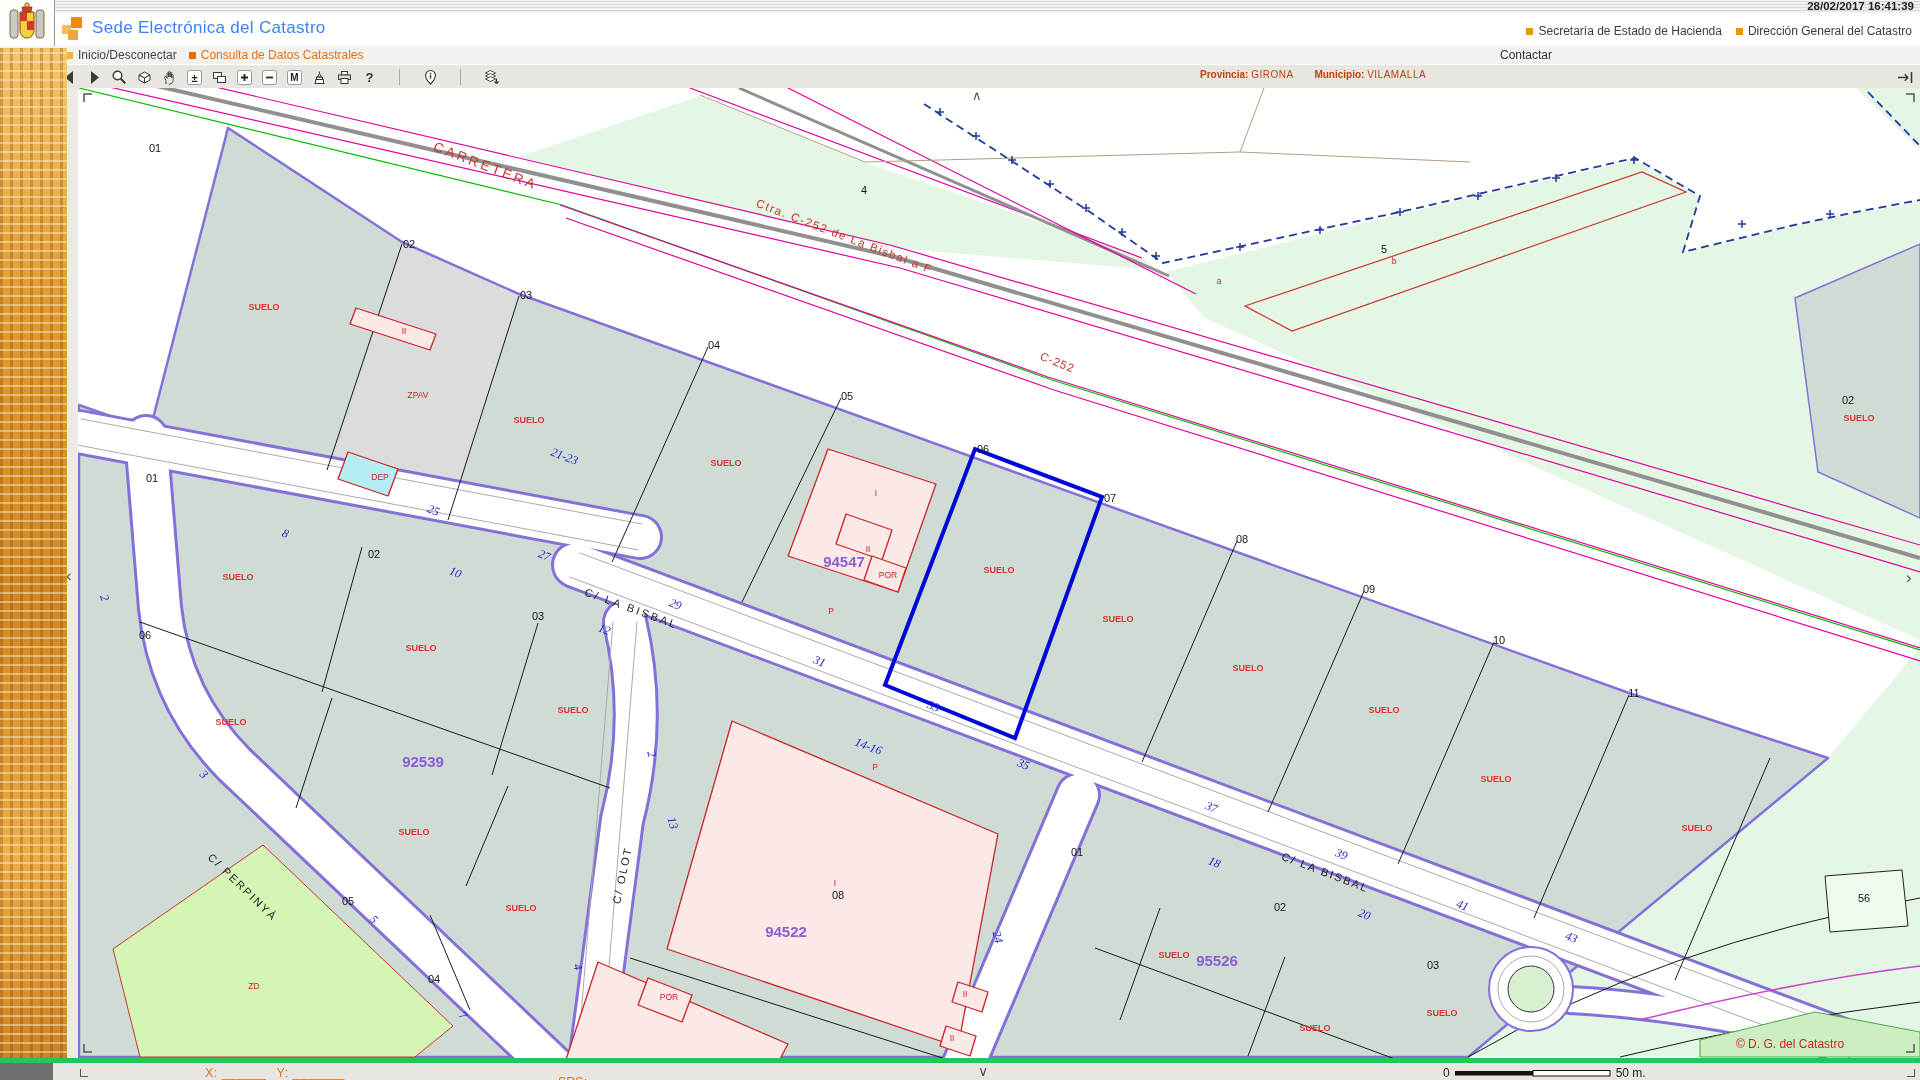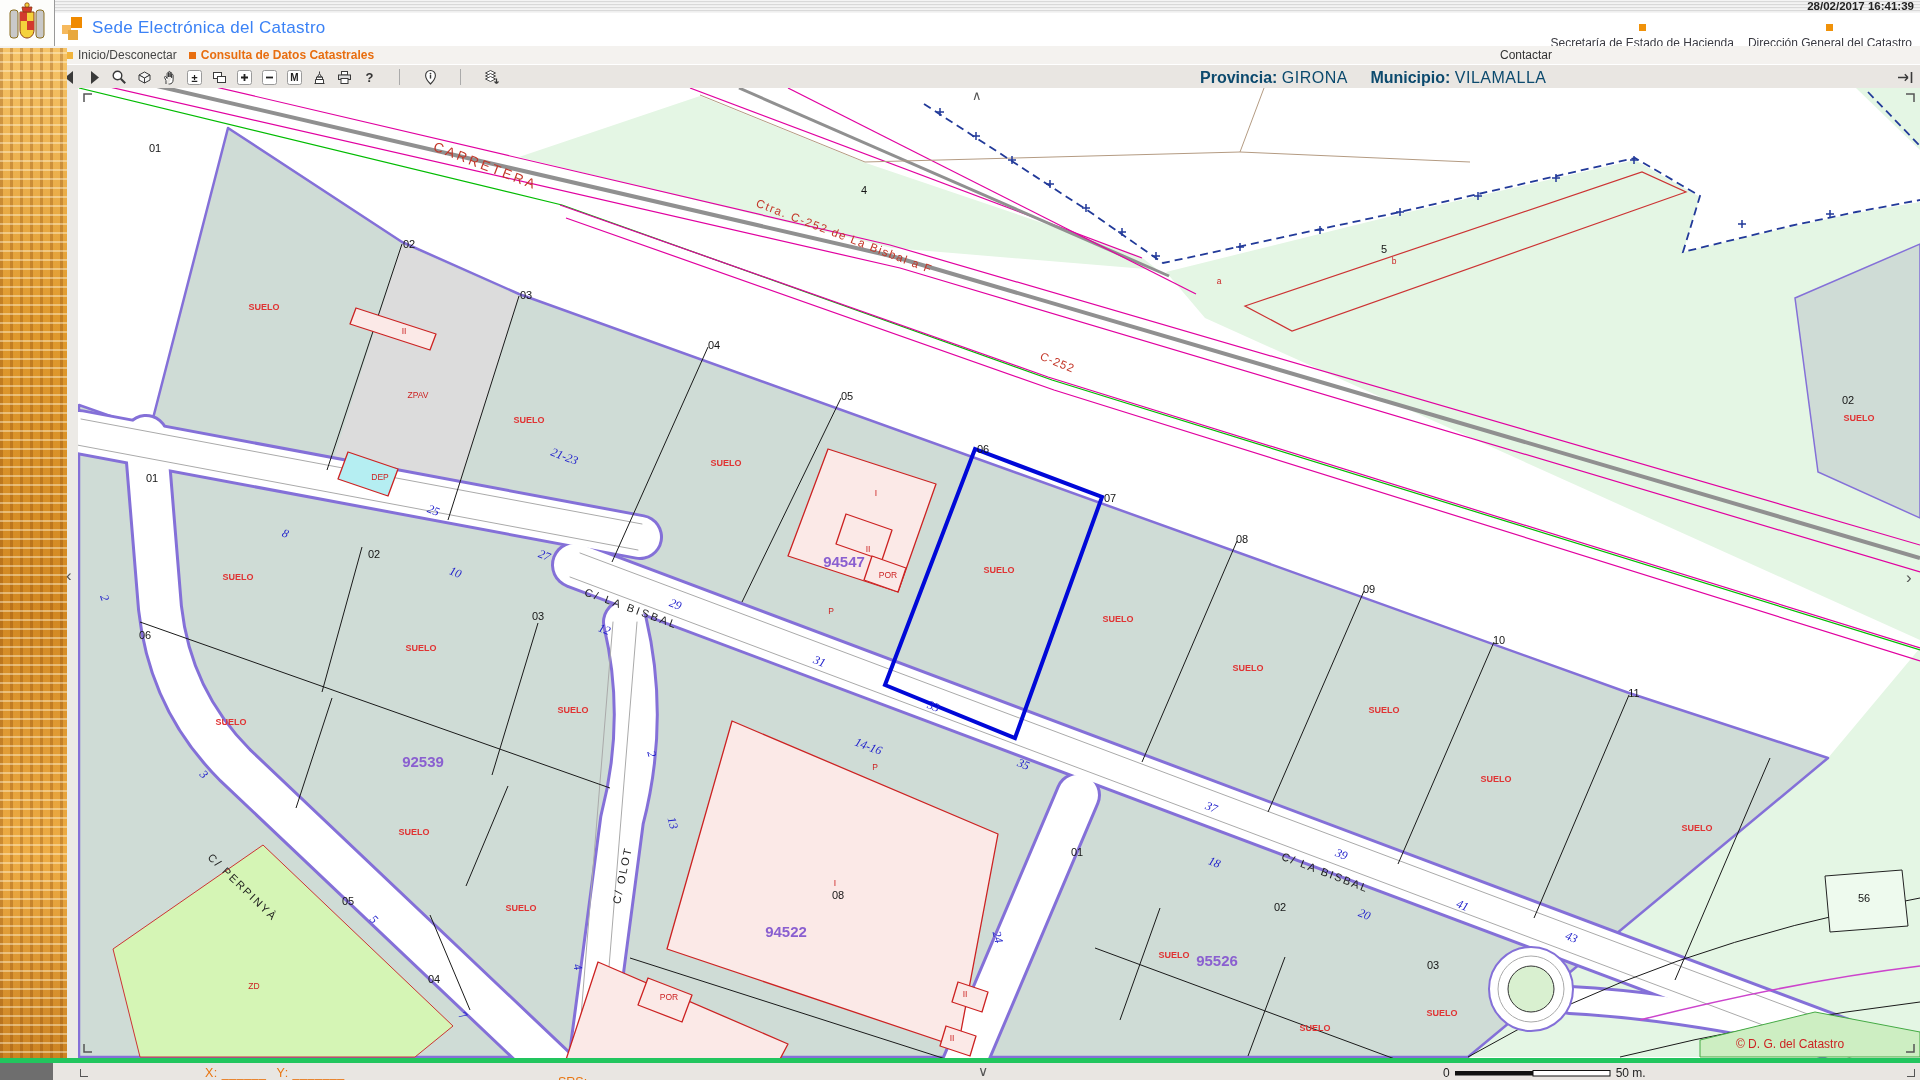--- a/index.html
+++ b/index.html
@@ -11,39 +11,39 @@
   #datetime{right:6px;top:0;font-size:11.5px;font-weight:bold;color:#222;line-height:13px;}
   
   #header{left:0;top:13px;width:1920px;height:33px;background:#fff;}
   #logo-squares{left:62px;top:4px;width:22px;height:24px;}
   #logo-squares i{position:absolute;display:block;}
   #lg1{left:9px;top:0;width:11px;height:11px;background:#f08a00;}
   #lg2{left:0;top:8px;width:9px;height:9px;background:#f6b95d;}
   #lg3{left:6px;top:13px;width:10px;height:10px;background:#e8a83e;}
   #page-title{left:92px;top:5px;font-size:17px;color:#3b82f6;letter-spacing:.3px;}
   #header-links{right:8px;top:11px;display:flex;gap:14px;align-items:center;}
-  .hlink{display:flex;align-items:center;gap:5px;font-size:12px;color:#3b3b42;flex-direction:column;}
+  .hlink{display:flex;align-items:center;gap:5px;font-size:12px;color:#3b3b42;}
   .bullet{width:7px;height:7px;background:#f0920a;display:inline-block;}
   
   #coat{left:0;top:0;width:54px;height:48px;background:#fff;border-right:1px solid #999;border-bottom:1px solid #999;}
   
   #navrow{left:0;top:46px;width:1920px;height:18px;background:#f4f2ef;border-bottom:1px solid #c8c8c8;}
   #tabs{left:66px;top:0;display:flex;gap:12px;height:18px;align-items:center;}
   .tab{display:flex;align-items:center;gap:5px;font-size:12px;color:#444;cursor:pointer;}
   .tab .bullet{width:7px;height:7px;background:#f0b33c;}
-  .tab.active{color:#e86e10;font-weight:bold;}
+  .tab.active{color:#e86e10;font-weight:normal;}
   .tab.active .bullet{background:#e86e10;}
   #nav-ayuda{right:482px;top:2px;font-size:12px;color:#333;margin-top:40px;}
   #nav-contactar{right:368px;top:2px;font-size:12px;color:#333;}
   
   #toolbar{left:0;top:64px;width:1920px;height:24px;background:#e9e6e2;border-top:1px solid #fff;border-bottom:1px solid #a9a59e;}
   #tools{left:60px;top:2px;display:flex;align-items:center;gap:7px;height:20px;}
   .tool{width:18px;height:18px;display:flex;align-items:center;justify-content:center;cursor:pointer;}
   .tsep{width:1px;height:16px;background:#aaa;margin:0 14px;}
-  #prov-mun{left:1200px;top:4px;font-size:16px;color:#0c4a6e;}
+  #prov-mun{left:1200px;top:4px;font-size:10px;color:#c2410c;}
   #prov-mun b{font-weight:bold;}
   #prov-mun span.v{margin-right:18px;letter-spacing:.5px;}
   #tool-expand{right:6px;top:3px;}
   
   #sidebar{left:0;top:48px;width:67px;height:1032px;background-color:#e2a23a;
     background-image:
       repeating-linear-gradient(0deg,rgba(255,244,214,.45) 0 2px,rgba(0,0,0,0) 2px 9px),
       repeating-linear-gradient(90deg,rgba(128,64,8,.30) 0 3px,rgba(0,0,0,0) 3px 10px),
       linear-gradient(180deg,#f6c469,#e09a2e 26%,#d28822 55%,#eead45 78%,#c97f1f);}
   #midstrip{left:67px;top:88px;width:11px;height:970px;background:#eceae6;}

